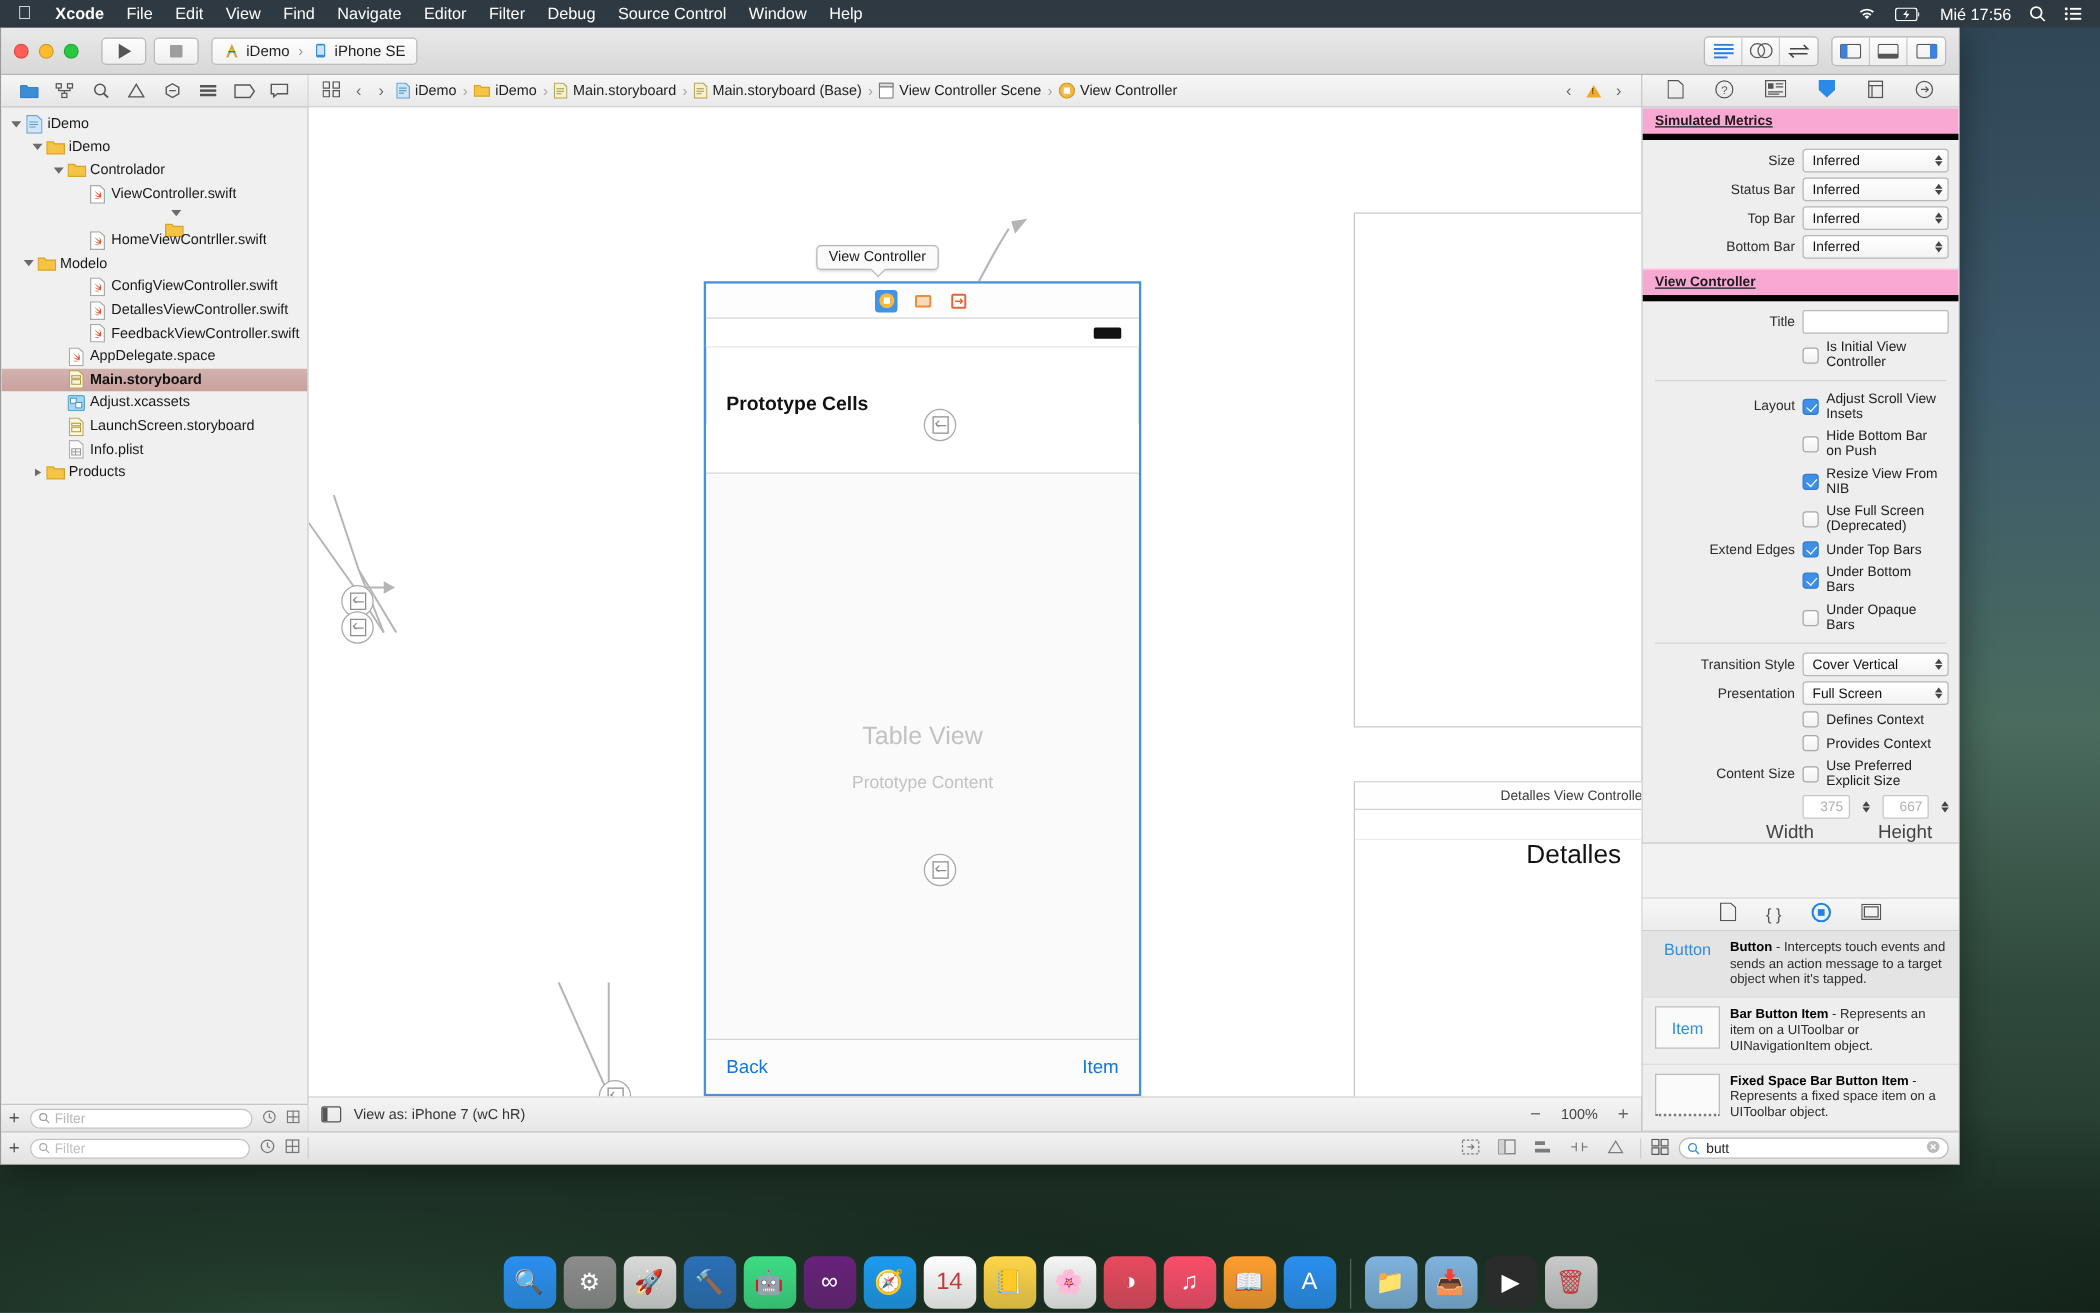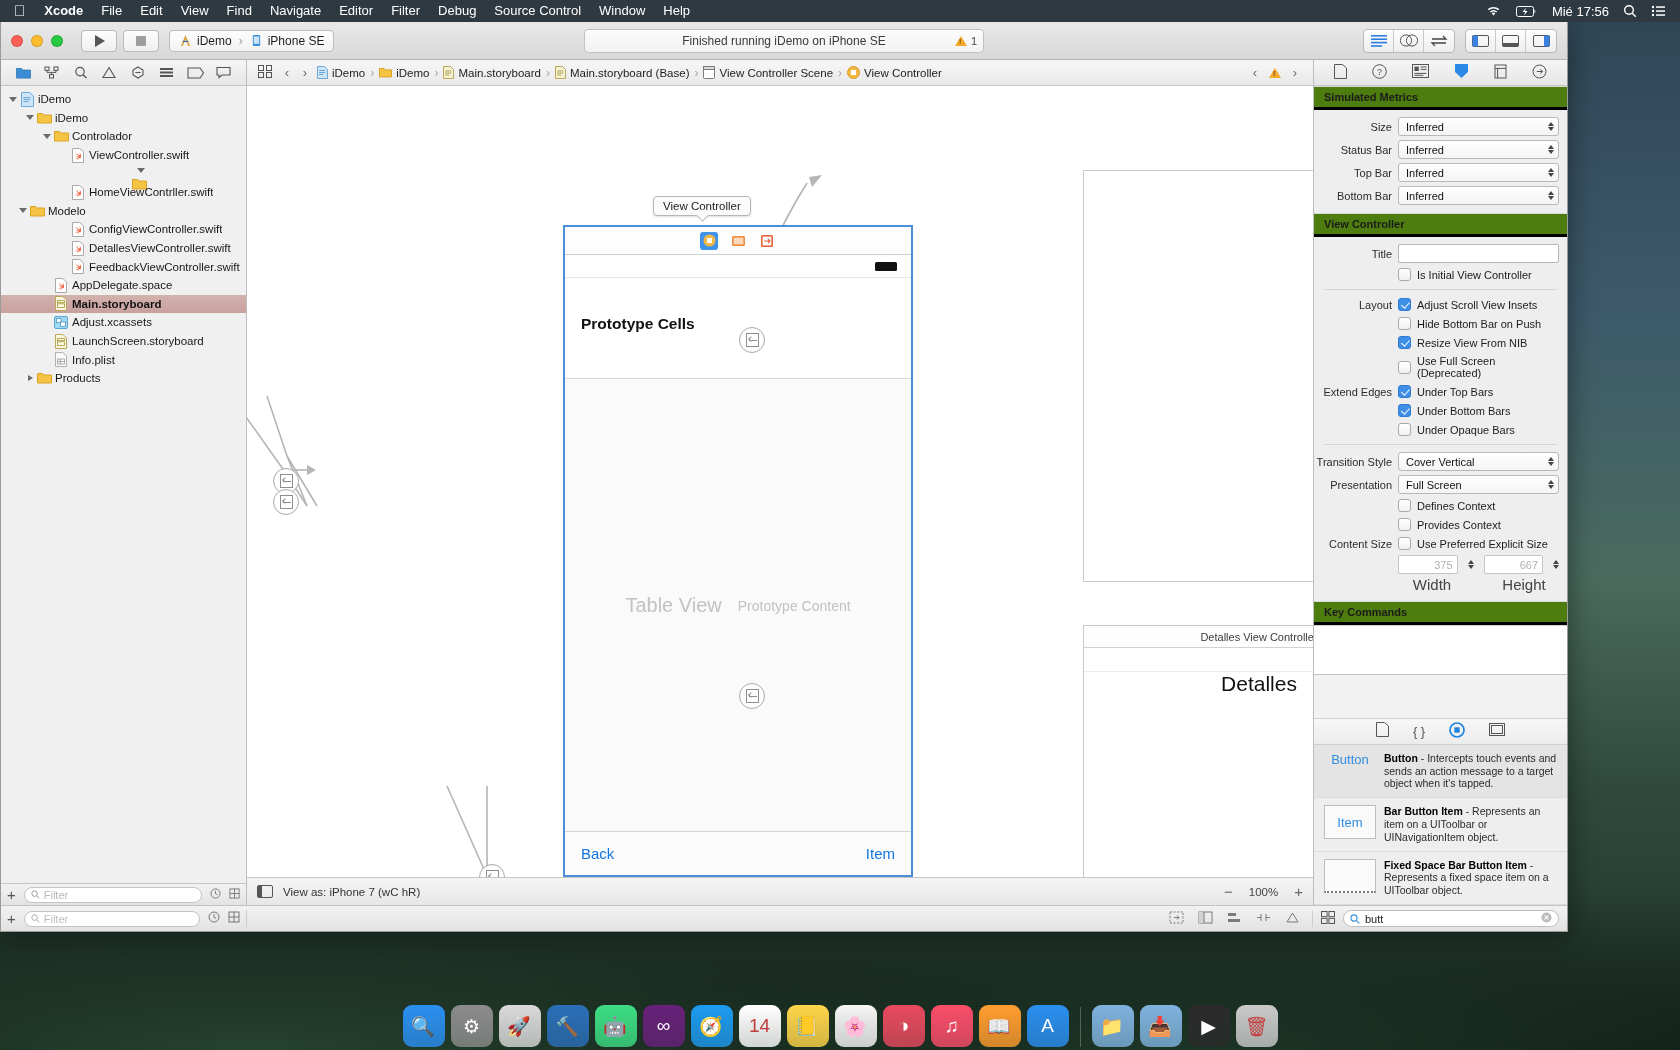--- a/index.html
+++ b/index.html
@@ -184,21 +184,21 @@
   }
   #vc-tag::after {
     content: ""; position: absolute; left: 44px; bottom: -5px;
     width: 8px; height: 8px; background: #fbfbfb;
     border-right: 1px solid #b6b6b6; border-bottom: 1px solid #b6b6b6;
     transform: rotate(45deg);
   }
 
   .statusbar-batt { position: absolute; right: 14px; width: 22px; height: 9px; background: #111; border-radius: 1.5px; }
   .proto-header { position: absolute; left: 0; right: 0; font-weight: bold; }
-  .tableview-area { position: absolute; left: 0; right: 0; background: #fafafa; display: flex; align-items: center; justify-content: center; gap: 16px; }
+  .tableview-area { position: absolute; left: 0; right: 0; background: #fafafa; display: flex; flex-direction: column; align-items: center; justify-content: center; gap: 16px; }
   .tv-title { font-size: 20px; color: #c2c2c2; }
   .tv-sub { font-size: 14px; color: #c2c2c2; }
   .bottom-toolbar {
     position: absolute; left: 0; right: 0; bottom: 0; height: 44px;
     border-top: 1px solid #d4d4d4; background: #fcfcfc;
     display: flex; align-items: center; justify-content: space-between;
     padding: 0 16px; color: #1176e0; font-size: 15px;
   }
 
   #scene-top { left: 836px; top: 84px; width: 352px; height: 412px; border: 1px solid #c9c9c9; }
@@ -214,22 +214,22 @@
   .seg-badge .sq::after { content: ""; position: absolute; left: 2px; top: 5.5px; width: 8px; height: 1.6px; background: #8e8e8e; }
   .seg-badge .sq::before { content: ""; position: absolute; left: 2px; top: 3px; width: 3px; height: 3px; border-left: 1.6px solid #8e8e8e; border-bottom: 1.6px solid #8e8e8e; transform: rotate(45deg); }
 
   
   #inspector { width: 254px; flex: 0 0 254px; background: #eeeeee; border-left: 1px solid #bdbdbd; display: flex; flex-direction: column; }
   #insp-toolbar {
     height: 26px; flex: 0 0 26px; display: flex; align-items: center; justify-content: space-around;
     background: linear-gradient(180deg,#f5f5f5,#e6e6e6); border-bottom: 1px solid #c6c6c6; padding: 0 8px;
   }
   #insp-body { flex: 1; overflow: hidden; }
-  .sect-hdr { background: #4d7c0f; border-bottom: 3px solid #000000; border-top: 1px solid #d9d9d9; padding: 4px 10px; font-size: 11px; font-weight: bold; color: #1b1b1b; }
-  .frow { display: flex; align-items: center; padding: 2px 8px 2px 0; gap: 6px; min-height: 19px; }
+  .sect-hdr { background: #f9a8d4; border-bottom: 5px solid #000000; border-top: 1px solid #d9d9d9; padding: 4px 10px; font-size: 11px; font-weight: bold; color: #1b1b1b; text-decoration: underline; }
+  .frow { display: flex; align-items: center; padding: 2px 8px 2px 0; gap: 6px; min-height: 19px; margin-left: 44px; }
   .flabel { width: 78px; flex: 0 0 78px; text-align: right; font-size: 11px; color: #2b2b2b; }
   .fcontrol { flex: 1; display: flex; align-items: center; gap: 6px; min-width: 0; }
   .popup {
     flex: 1; height: 19px; background: linear-gradient(180deg,#fff,#f4f4f4);
     border: 1px solid #b8b8b8; border-radius: 3px;
     display: flex; align-items: center; padding: 0 4px 0 7px; font-size: 11px; color: #111;
     min-width: 0;
   }
   .popup .stepper { margin-left: auto; display: flex; flex-direction: column; gap: 1px; }
   .popup .stepper i { width: 0; height: 0; border-left: 3.5px solid transparent; border-right: 3.5px solid transparent; }
@@ -351,27 +351,20 @@
           <path d="M4 8h6" stroke="#3b6fb5" stroke-width="1.3"></path>
         </svg>
       <span>iDemo</span>
       <span class="sep">›</span>
       <svg class="ic-xc" viewBox="0 0 14 14">
           <rect x="3" y="1" width="8" height="12" rx="1.5" fill="#3b8ed6"></rect>
           <rect x="4" y="2.6" width="6" height="8" fill="#c9e4f7"></rect>
         </svg>
       <span>iPhone SE</span>
     </div>
-    <div id="activity">
-      <span>Finished running iDemo on iPhone SE</span>
-      <span id="issue-chip">
-        <span class="warn-tri"></span>
-        <span>1</span>
-      </span>
-    </div>
     <div class="toolbar-right">
       <div class="seg">
         <div>
           <svg width="16" height="12" viewBox="0 0 16 12">
               <rect y="0" width="16" height="1.6" fill="#2b7de0"></rect>
               <rect y="3.4" width="16" height="1.6" fill="#2b7de0"></rect>
               <rect y="6.8" width="16" height="1.6" fill="#2b7de0"></rect>
               <rect y="10.2" width="11" height="1.6" fill="#2b7de0"></rect>
             </svg>
         </div>

